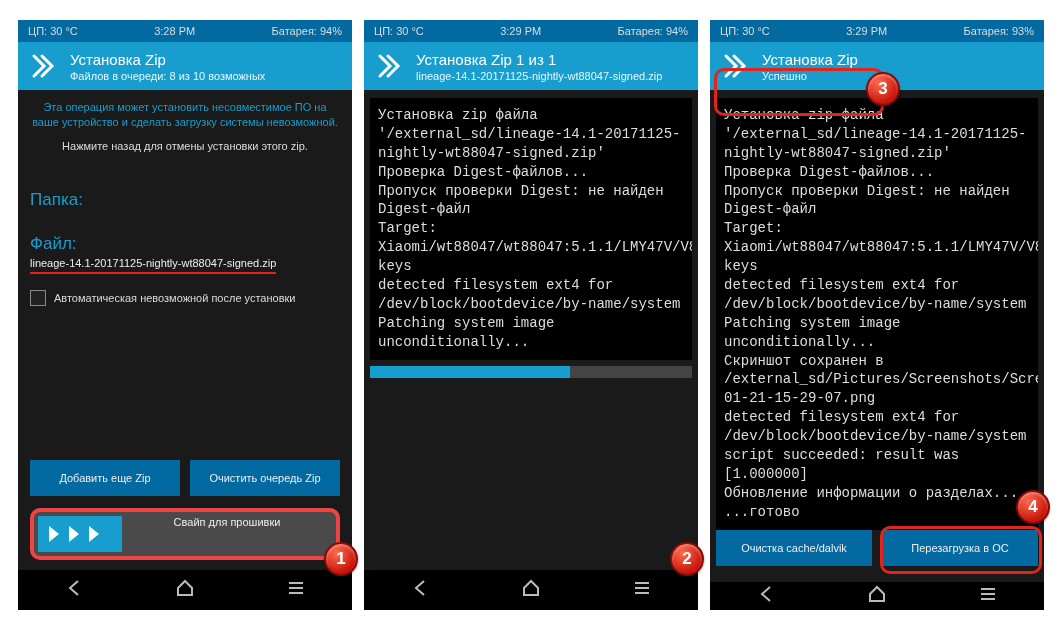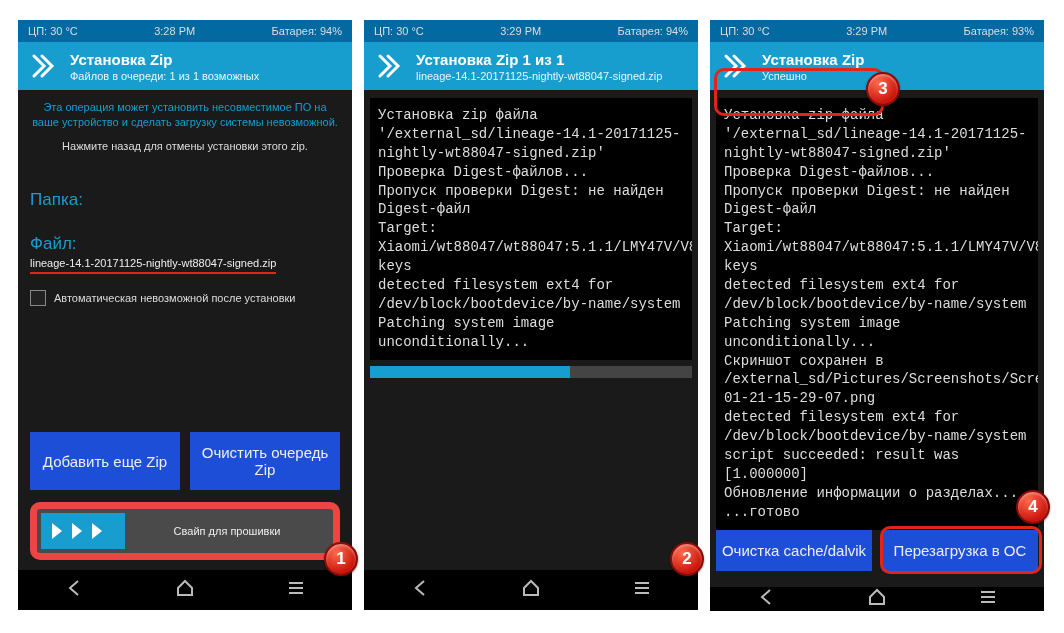--- a/index.html
+++ b/index.html
@@ -35,46 +35,46 @@
     display: flex;
     align-items: center;
     padding: 8px 10px;
     gap: 10px;
   }
   .twrp-logo {
     flex-shrink: 0;
   }
   .twrp-logo svg { display: block; }
   .header-text { display: flex; flex-direction: column; gap: 2px; }
-  .header-title { color: #fff; font-size: 15px; font-weight: 700; }
+  .header-title { color: #fff; font-size: 15px; font-weight: 400; }
   .header-sub { color: #e8f6fc; font-size: 11px; }
   .content {
     flex: 1;
     padding: 10px 12px;
     display: flex;
     flex-direction: column;
     color: #ccc;
     font-size: 12px;
   }
   .warn-text { color: #179ECF; text-align: center; font-size: 11px; line-height: 1.35; margin-bottom: 10px; }
   .info-text { color: #ddd; text-align: center; font-size: 11px; margin-bottom: 14px; }
   .label { color: #179ECF; font-size: 17px; margin-top: 24px; }
   .value-line { color: #eee; font-size: 11px; padding: 3px 0 4px; }
   .underline-red { border-bottom: 2px solid #e2241a; padding-bottom: 3px; margin-bottom: 10px; display: inline-block; }
   .chk-row { display: flex; align-items: center; gap: 8px; margin: 6px 0; }
   .chk { width: 16px; height: 16px; border: 1px solid #888; background: #222; }
   .chk-label { color: #ddd; font-size: 11px; }
   .btn-row { display: flex; gap: 10px; margin-top: auto; margin-bottom: 12px; }
   .btn {
-    flex: 1; background: #1d4ed8; color: #eee; font-size: 15px;
+    flex: 1; background: #0369a1; color: #eee; font-size: 11px;
     padding: 12px 4px; text-align: center; border: none;
   }
   .swipe-wrap {
-    border: 7px solid #ef4444; border-radius: 10px;
-    padding: 4px; display: flex; align-items: center;
+    border: 4px solid #ef4444; border-radius: 10px;
+    padding: 4px; display: flex; 
     background: #4a4a4a;
   }
   .swipe-thumb {
     background: #179ECF; width: 84px; height: 36px;
     display: flex; align-items: center; justify-content: center;
     gap: 0; color: #fff;
   }
   .swipe-text { flex: 1; text-align: center; color: #eee; font-size: 11px; }
   .terminal {
     background: #000000; color: #ddd;
@@ -127,21 +127,21 @@
   </div>
   <div class="header-bar">
     <span class="twrp-logo">
       <svg width="32" height="32" viewBox="0 0 32 32">
           <rect x="0" y="0" width="32" height="32" fill="none"></rect>
           <path d="M6 6 L16 16 L6 26 M14 6 L24 16 L14 26" stroke="#fff" stroke-width="3" fill="none" stroke-linecap="round"></path>
         </svg>
     </span>
     <div class="header-text">
       <span class="header-title">Установка Zip</span>
-      <span class="header-sub">Файлов в очереди: 1 из 1 возможных</span>
+      <span class="header-sub">Файлов в очереди: 8 из 10 возможных</span>
     </div>
   </div>
   <div class="content">
     <div class="warn-text">
       <span>Эта операция может установить несовместимое ПО на</span><br>
       <span>ваше устройство и сделать загрузку системы невозможной.</span>
     </div>
     <div class="info-text">Нажмите назад для отмены установки этого zip.</div>
     <div class="label">Папка:</div>
     <div class="label">Файл:</div>

